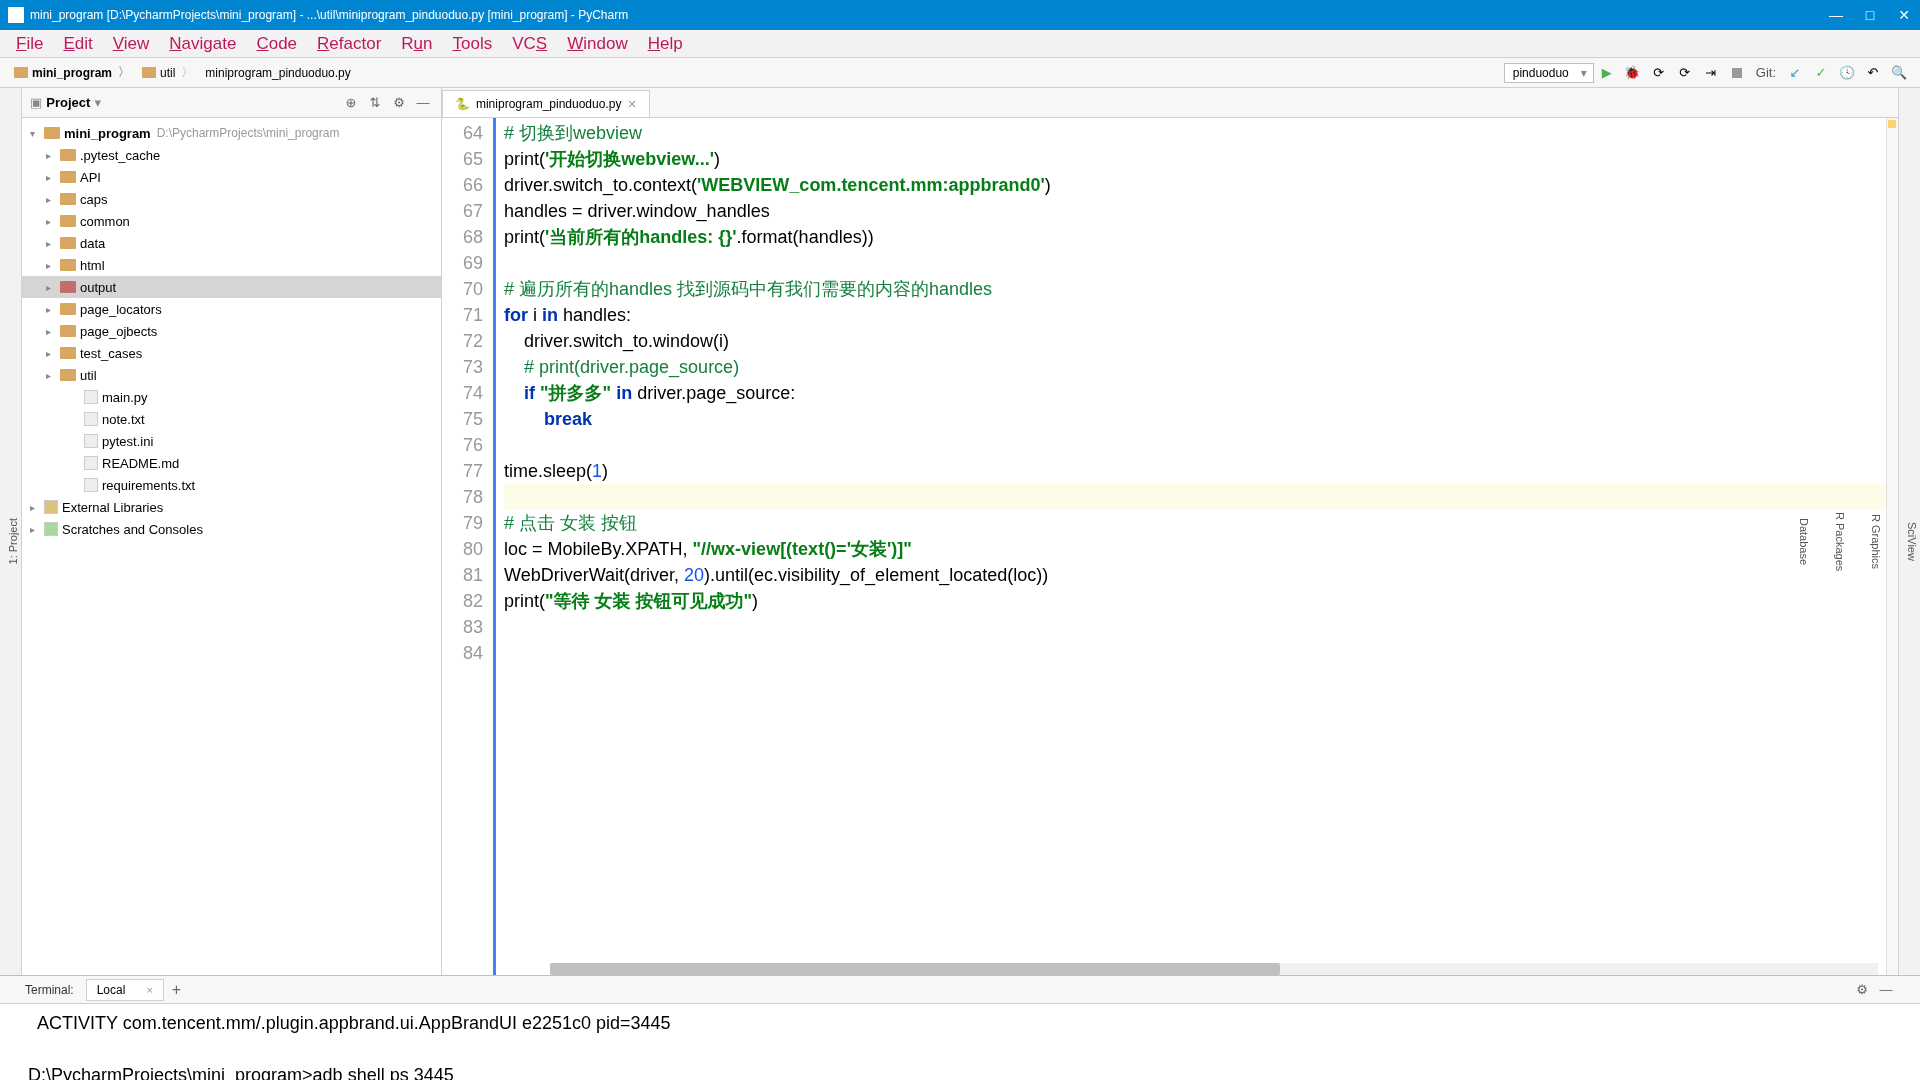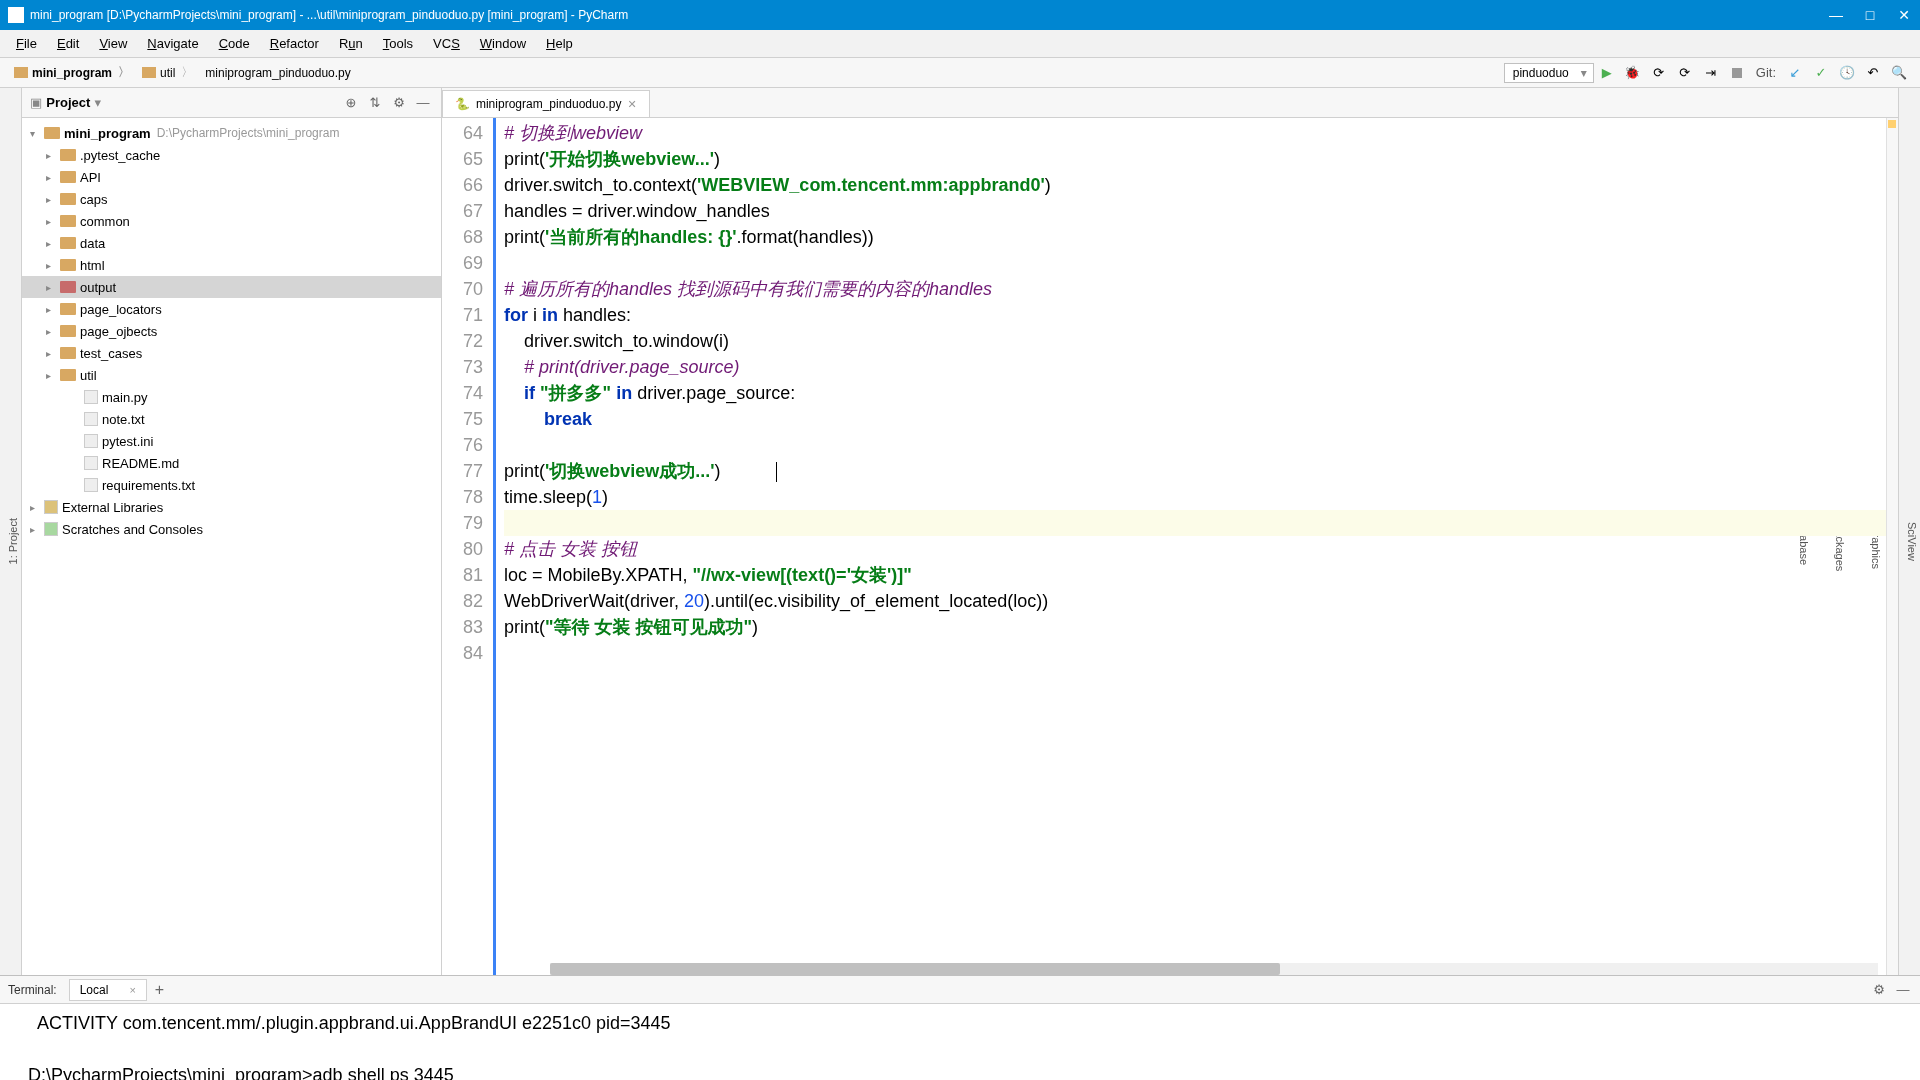--- a/index.html
+++ b/index.html
@@ -5,21 +5,21 @@
 * { margin:0; padding:0; box-sizing:border-box; font-family:"Segoe UI",Arial,sans-serif; }
 body { width:1920px; height:1080px; background:#3c3f41; overflow:hidden; font-size:13px; }
 
 .titlebar { height:30px; background:#0086d1; color:#fff; display:flex; align-items:center; padding:0 8px; font-size:12px; }
 .titlebar .title-icon { width:16px; height:16px; background:#fff; margin-right:6px; display:inline-block; }
 .titlebar .title-text { flex:1; }
 .titlebar .win-btns { display:flex; gap:18px; }
 .titlebar .win-btn { width:16px; height:16px; display:flex; align-items:center; justify-content:center; color:#fff; font-size:14px; }
 
 .menubar { height:28px; background:#f2f2f2; border-bottom:1px solid #d0d0d0; display:flex; align-items:center; padding:0 8px; gap:4px; }
-.menubar .menu-item { padding:2px 8px; color:#000000; font-size:13px; }
+.menubar .menu-item { padding:2px 8px; color:#be185d; font-size:17px; }
 .menubar .menu-item u { text-decoration:underline; }
 
 .navbar { height:30px; background:#f7f7f7; border-bottom:1px solid #d0d0d0; display:flex; align-items:center; padding:0 8px; }
 .navbar .crumb { display:flex; align-items:center; gap:4px; padding:2px 6px; font-size:12px; }
 .navbar .crumb .chev { color:#999; margin-left:2px; }
 .navbar .crumb.proj { font-weight:bold; }
 .navbar .spacer { flex:1; }
 .navbar .run-config { border:1px solid #c0c0c0; background:#fff; padding:2px 24px 2px 8px; font-size:12px; position:relative; }
 .navbar .run-config::after { content:"▾"; position:absolute; right:6px; color:#888; }
 .navbar .tool-btn { width:22px; height:22px; display:flex; align-items:center; justify-content:center; margin:0 2px; font-size:13px; }
@@ -60,30 +60,30 @@
 .editor-tab { padding:6px 12px; background:#fff; border:1px solid #d0d0d0; border-bottom:none; display:flex; align-items:center; gap:6px; font-size:12px; }
 .editor-tab .close { color:#999; font-size:11px; }
 .code-view { flex:1; display:flex; font-family:"Consolas","Courier New",monospace; font-size:18px; overflow:hidden; position:relative; }
 .gutter-nums { width:54px; text-align:right; color:#999; padding:2px 10px 2px 0; background:#fff; border-right:3px solid #3b82f6; }
 .gutter-nums div { height:26px; line-height:26px; }
 .code-lines { flex:1; padding:2px 0 2px 8px; position:relative; }
 .code-line { height:26px; line-height:26px; white-space:pre; }
 .code-line.current { background:#fcfce8; }
 .kw { color:#0033b3; font-weight:bold; }
 .str { color:#067d17; font-weight:bold; }
-.cmt { color:#701a75; font-style:italic; }
+.cmt { color:#15803d; }
 .num { color:#1750eb; }
 .caret { display:inline-block; width:1px; height:20px; background:#000; vertical-align:middle; }
 .code-scrollbar { position:absolute; bottom:0; left:54px; right:20px; height:12px; background:#f0f0f0; }
 .code-scrollbar .thumb { height:100%; width:55%; background:#c0c0c0; border-radius:2px; }
 .err-stripe { position:absolute; right:0; top:0; width:12px; height:100%; background:#f7f7f7; border-left:1px solid #e0e0e0; }
 .err-stripe .warn { position:absolute; top:2px; right:2px; width:8px; height:8px; background:#ffd070; }
 
 .terminal-panel { background:#fff; border-top:1px solid #c0c0c0; }
-.terminal-tabs { height:28px; display:flex; align-items:center; border-bottom:1px solid #d0d0d0; background:#f7f7f7; padding:0 8px; }
+.terminal-tabs { height:28px; display:flex; align-items:center; border-bottom:1px solid #d0d0d0; background:#f7f7f7; padding:0 25px; }
 .terminal-tabs .label { font-size:12px; color:#333; margin-right:12px; }
 .terminal-tabs .tab { padding:3px 10px; font-size:12px; background:#fff; border:1px solid #d0d0d0; display:flex; align-items:center; gap:21px; }
 .terminal-tabs .tab .x { color:#999; font-size:11px; }
 .terminal-tabs .plus { margin-left:8px; color:#666; font-size:16px; }
 .terminal-tabs .spacer { flex:1; }
 .terminal-tabs .tool { width:18px; height:18px; display:flex; align-items:center; justify-content:center; color:#666; margin-left:6px; }
 .terminal-body { font-family:"Consolas","Courier New",monospace; font-size:18px; padding:6px 12px 6px 28px; height:220px; overflow:hidden; }
 .terminal-body div { line-height:26px; white-space:pre; }
 </style>
 </head>
@@ -301,21 +301,20 @@
 <div class="code-line">handles = driver.window_handles</div>
 <div class="code-line">print(<span class="str">'当前所有的handles: {}'</span>.format(handles))</div>
 <div class="code-line"> </div>
 <div class="code-line"><span class="cmt"># 遍历所有的handles 找到源码中有我们需要的内容的handles</span></div>
 <div class="code-line"><span class="kw">for</span> i <span class="kw">in</span> handles:</div>
 <div class="code-line">    driver.switch_to.window(i)</div>
 <div class="code-line">    <span class="cmt"># print(driver.page_source)</span></div>
 <div class="code-line">    <span class="kw">if</span> <span class="str">"拼多多"</span> <span class="kw">in</span> driver.page_source:</div>
 <div class="code-line">        <span class="kw">break</span></div>
 <div class="code-line"> </div>
-<div class="code-line">print(<span class="str">'切换webview成功...'</span>)           <span class="caret"></span></div>
 <div class="code-line">time.sleep(<span class="num">1</span>)</div>
 <div class="code-line current"> </div>
 <div class="code-line"><span class="cmt"># 点击 女装 按钮</span></div>
 <div class="code-line">loc = MobileBy.XPATH, <span class="str">"//wx-view[(text()='女装')]"</span></div>
 <div class="code-line">WebDriverWait(driver, <span class="num">20</span>).until(ec.visibility_of_element_located(loc))</div>
 <div class="code-line">print(<span class="str">"等待 女装 按钮可见成功"</span>)</div>
 <div class="code-line"> </div>
         <div class="code-scrollbar">
             <div class="thumb"></div>
           </div>

